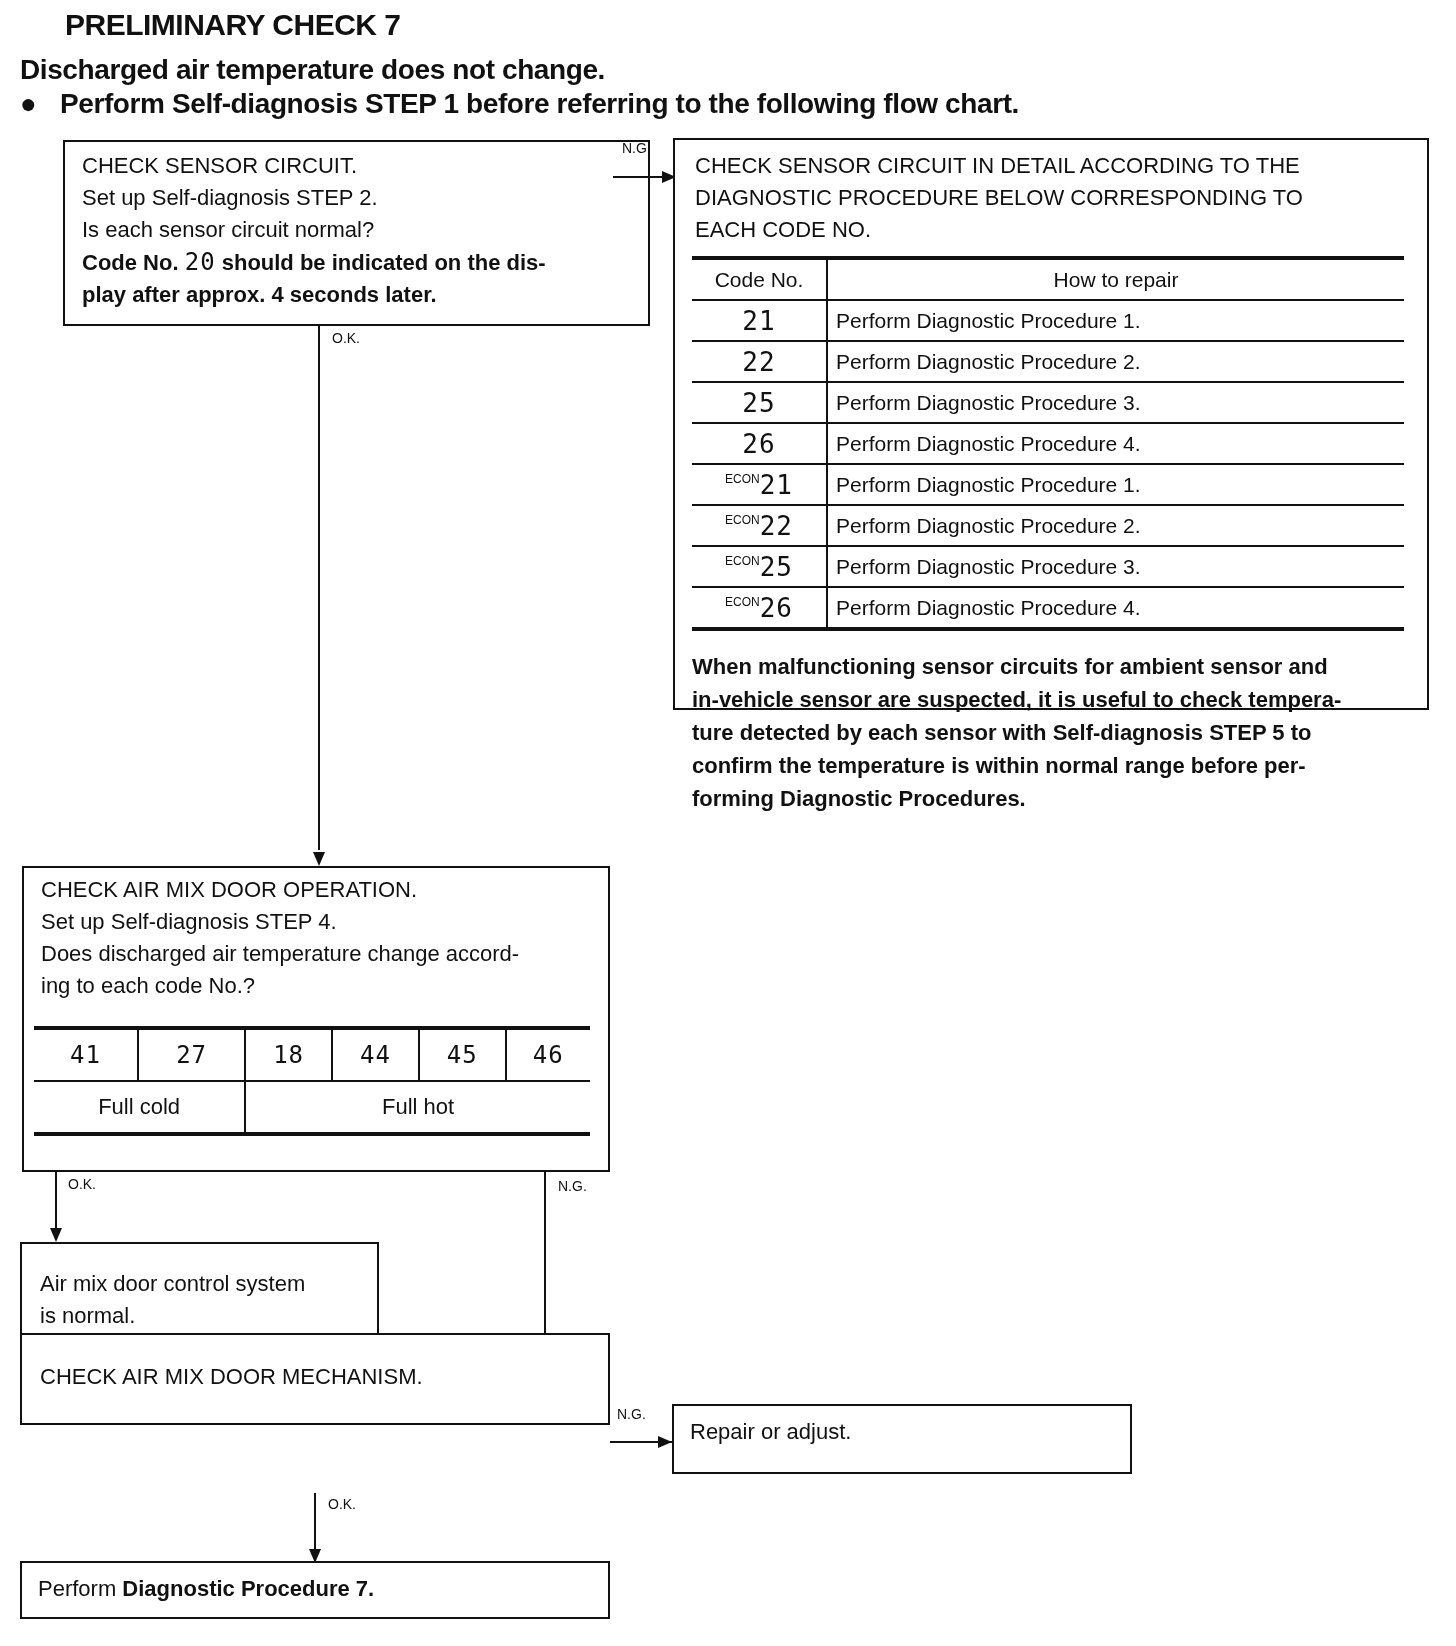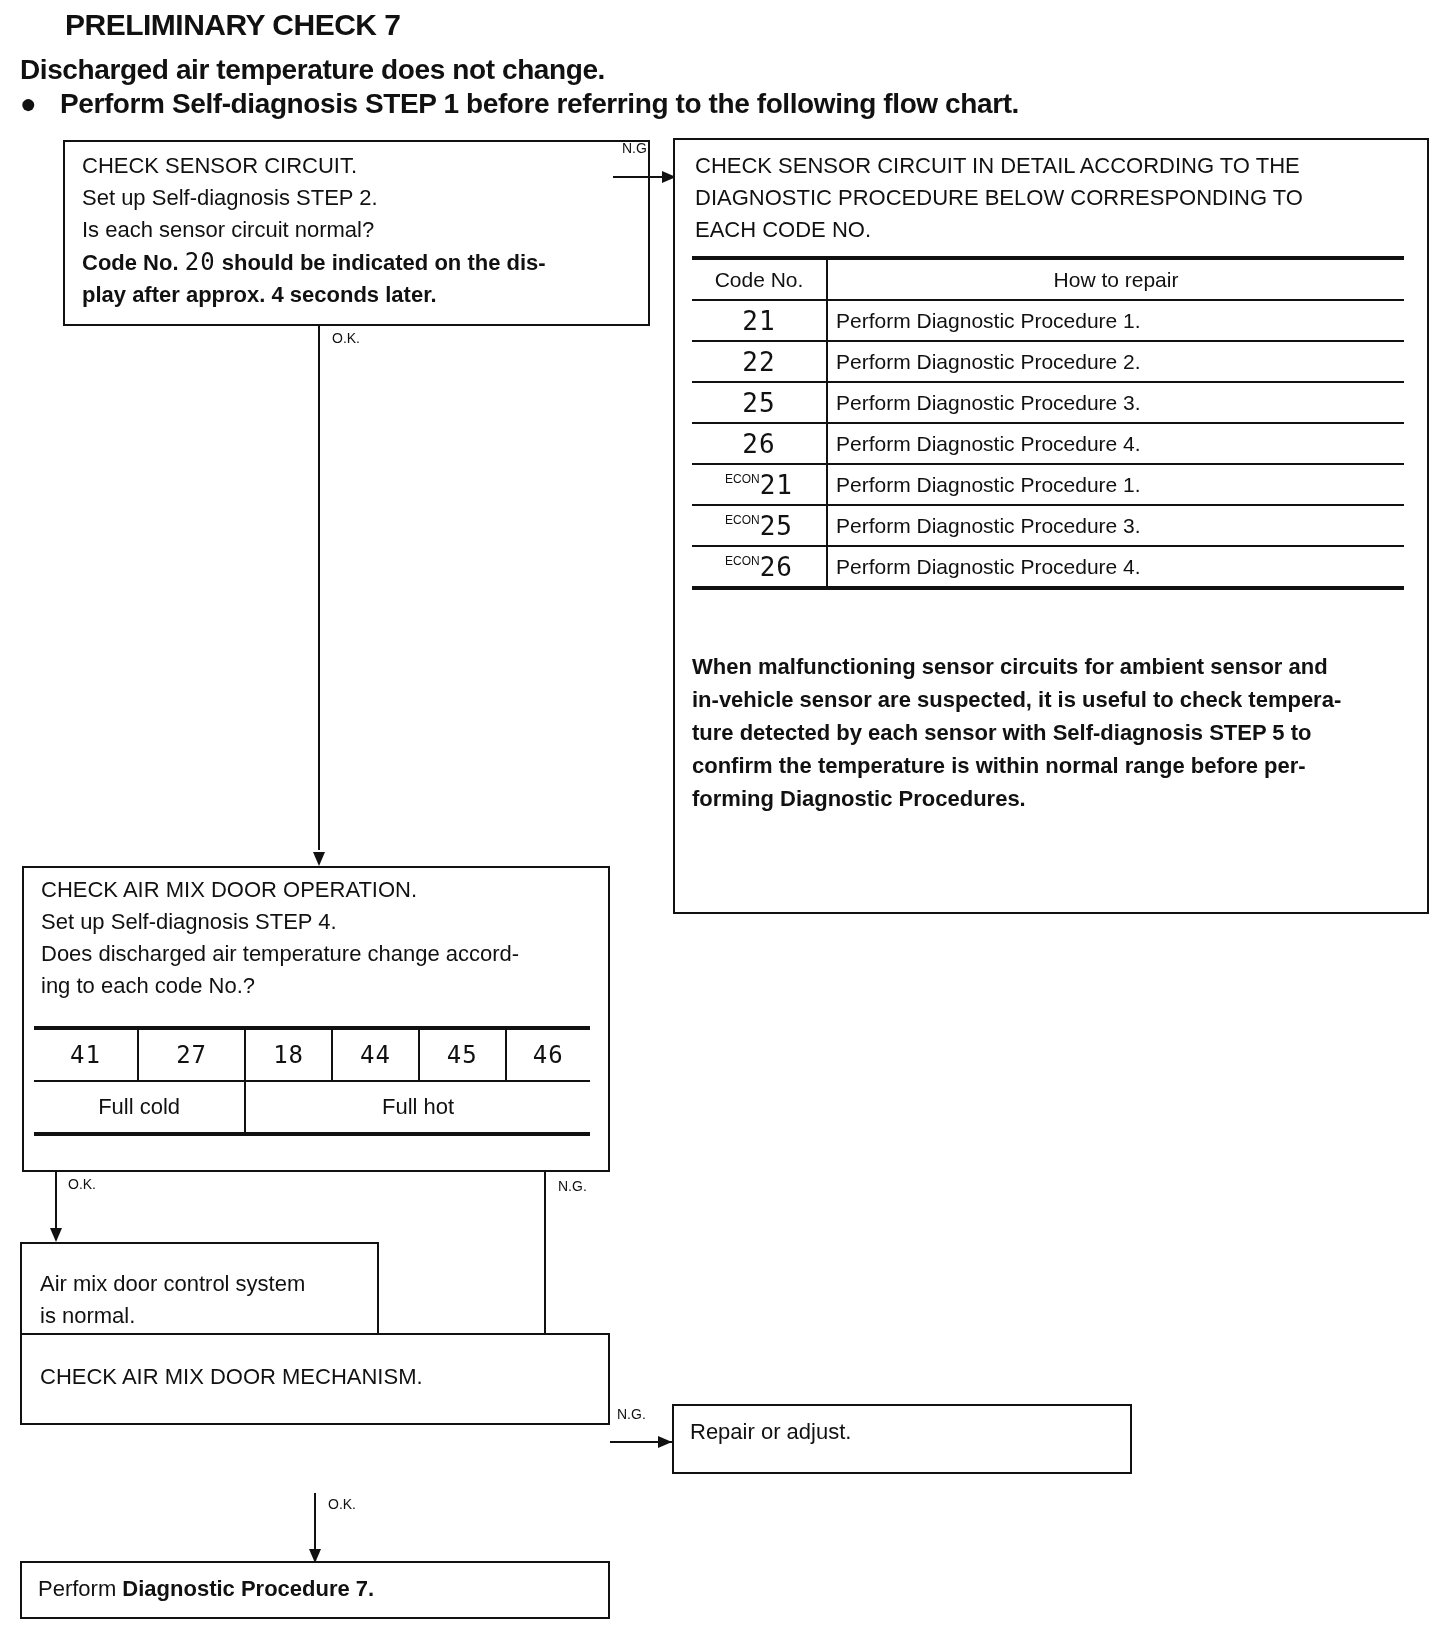--- a/index.html
+++ b/index.html
@@ -56,21 +56,21 @@
   <div>Set up Self-diagnosis STEP 2.</div>
   <div>Is each sensor circuit normal?</div>
   <div class="b"><span>Code No.</span> <span class="seg" style="font-size:24px;">20</span><span> should be indicated on the dis-</span></div>
   <div class="b">play after approx. 4 seconds later.</div>
 </div>
 
 <div class="hline" style="left:613px; top:176px; width:60px;"></div>
 <div class="arrow-right" style="left:662px; top:171px;"></div>
 <div class="lbl" style="left:622px; top:140px;">N.G.</div>
 
-<div class="box txt" style="left:673px; top:138px; width:756px; height:776px; padding:10px 0 0 20px;">
+<div class="box txt" style="left:673px; top:138px; width:756px; height:572px; padding:10px 0 0 20px;">
   <div>CHECK SENSOR CIRCUIT IN DETAIL ACCORDING TO THE</div>
   <div>DIAGNOSTIC PROCEDURE BELOW CORRESPONDING TO</div>
   <div>EACH CODE NO.</div>
 </div>
 <table class="codes">
   <tbody>
       <tr class="head">
     <th class="c1">Code No.</th>
     <th class="c2">How to repair</th>
   </tr>
@@ -88,20 +88,24 @@
         <td class="c1"><span class="seg">25</span></td>
         <td class="c2">Perform Diagnostic Procedure 3.</td>
       </tr>
       <tr>
         <td class="c1"><span class="seg">26</span></td>
         <td class="c2">Perform Diagnostic Procedure 4.</td>
       </tr>
       <tr>
         <td class="c1"><span class="econ">ECON</span><span class="seg">21</span></td>
         <td class="c2">Perform Diagnostic Procedure 1.</td>
+      </tr>
+      <tr>
+        <td class="c1"><span class="econ">ECON</span><span class="seg">22</span></td>
+        <td class="c2">Perform Diagnostic Procedure 2.</td>
       </tr>
       <tr>
         <td class="c1"><span class="econ">ECON</span><span class="seg">25</span></td>
         <td class="c2">Perform Diagnostic Procedure 3.</td>
       </tr>
       <tr>
         <td class="c1"><span class="econ">ECON</span><span class="seg">26</span></td>
         <td class="c2">Perform Diagnostic Procedure 4.</td>
       </tr>
     </tbody>

